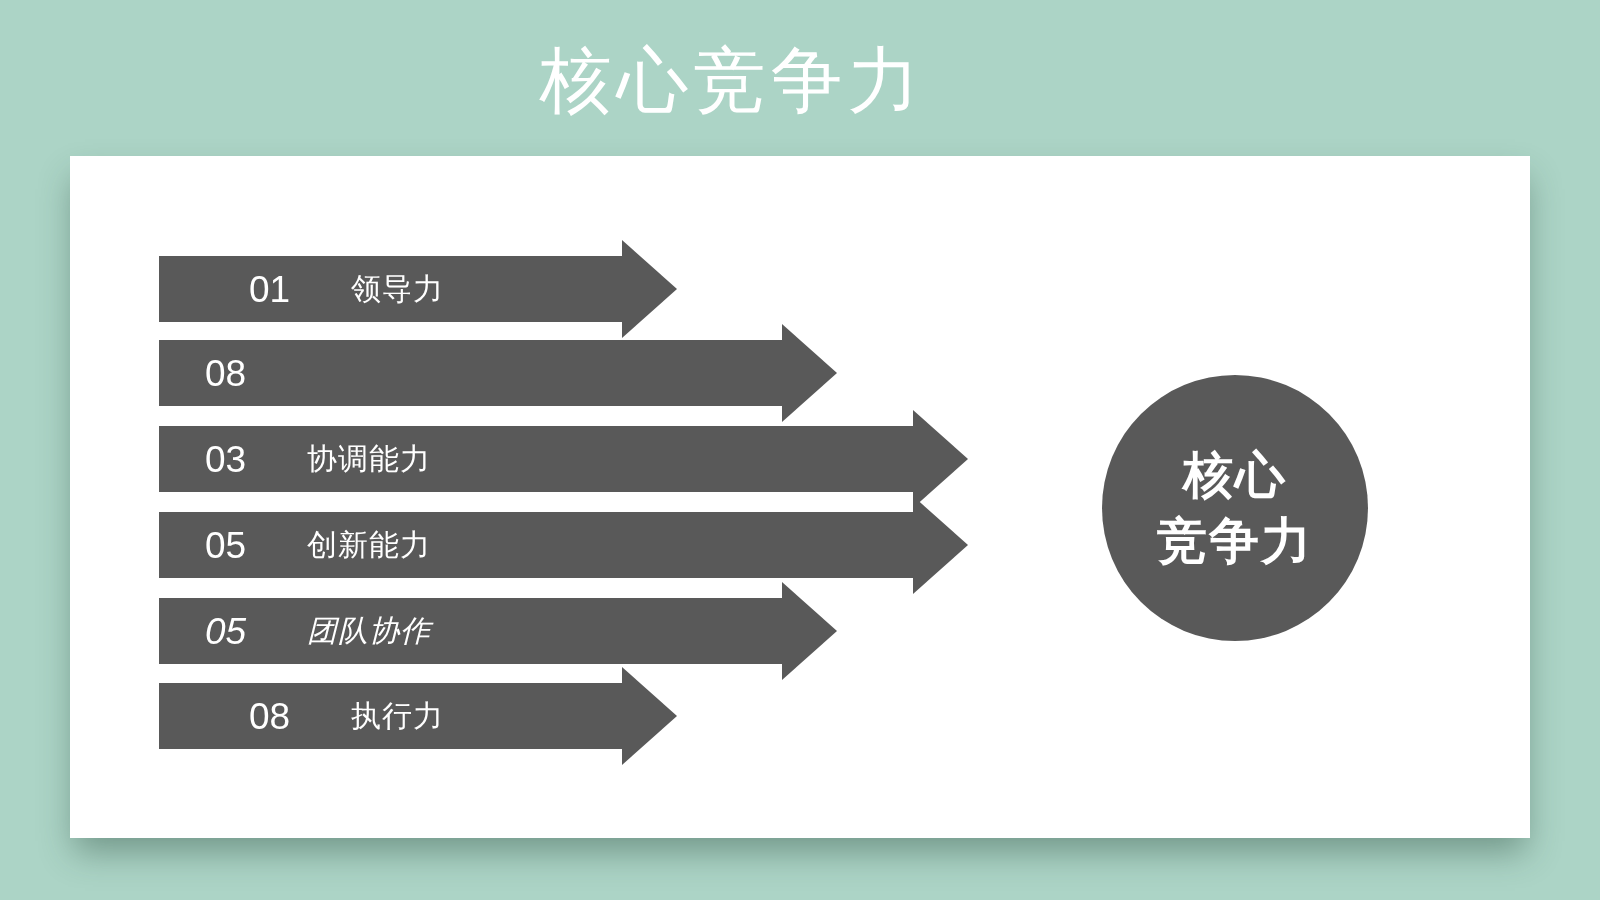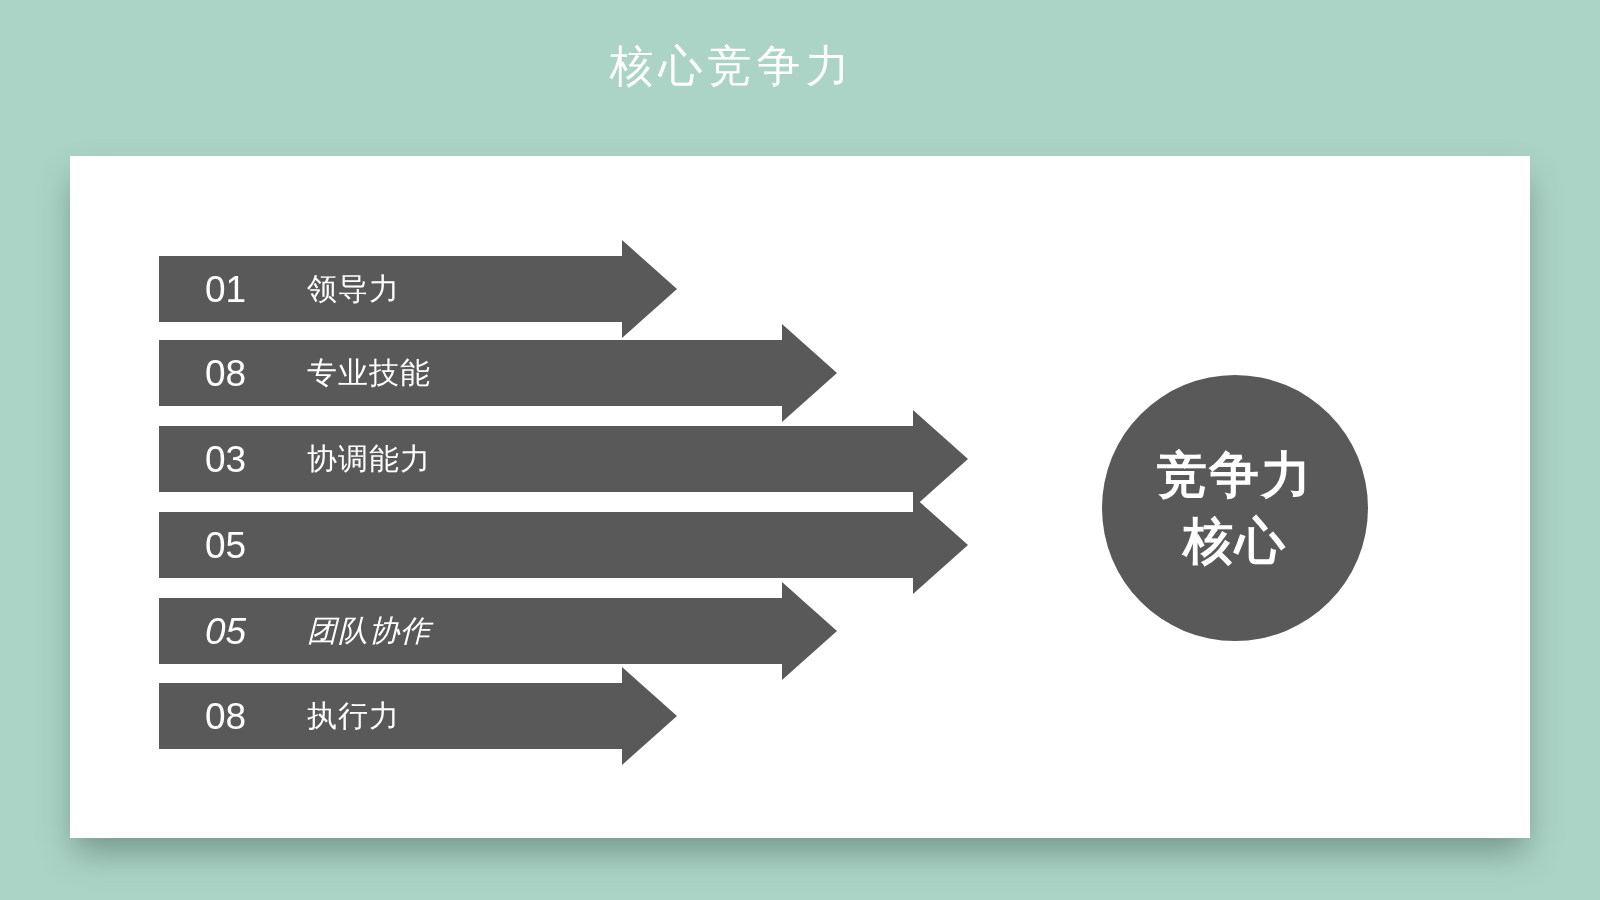--- a/index.html
+++ b/index.html
@@ -14,21 +14,21 @@
     background:var(--bg);
     font-family:"Liberation Sans","DejaVu Sans",sans-serif;
     position:relative;
     overflow:hidden;
   }
   .slide-title{
     position:absolute;
     top:44px;left:0;width:1464px;
     text-align:center;
     color:var(--light);
-    font-size:44px;
+    font-size:72px;
     font-weight:400;
     letter-spacing:5px;
     line-height:1;
   }
   .card{
     position:absolute;
     left:70px;top:156px;
     width:1460px;height:682px;
     background:var(--card);
     box-shadow:0 18px 32px -4px rgba(35,70,55,0.42);
@@ -40,21 +40,21 @@
     display:flex;
     align-items:center;
   }
   .arrow .body{
     height:66px;
     background:var(--gray);
     display:flex;
     align-items:center;
     color:var(--light);
   }
-  .arrow.short  .body{width:463px;}
+  .arrow.short  .body{width:463px;padding-left:44px;}
   .arrow.medium .body{width:623px;}
   .arrow.long   .body{width:754px;}
   .arrow .head{
     width:0;height:0;
     border-top:49px solid transparent;
     border-bottom:49px solid transparent;
     border-left:55px solid var(--gray);
   }
   .arrow .num{
     margin-left:46px;
@@ -103,36 +103,36 @@
     <div class="body">
       <span class="num">01</span>
       <span class="label">领导力</span>
     </div>
     <div class="head"></div>
   </div>
 
   <div class="arrow a2 medium">
     <div class="body">
       <span class="num">08</span>
-      <span class="label">专业技能</span>
     </div>
     <div class="head"></div>
   </div>
 
   <div class="arrow a3 long">
     <div class="body">
       <span class="num">03</span>
       <span class="label">协调能力</span>
     </div>
     <div class="head"></div>
   </div>
 
   <div class="arrow a4 long">
     <div class="body">
       <span class="num">05</span>
+      <span class="label">创新能力</span>
     </div>
     <div class="head"></div>
   </div>
 
   <div class="arrow a5 medium">
     <div class="body">
       <span class="num">05</span>
       <span class="label">团队协作</span>
     </div>
     <div class="head"></div>
@@ -140,17 +140,17 @@
 
   <div class="arrow a6 short">
     <div class="body">
       <span class="num">08</span>
       <span class="label">执行力</span>
     </div>
     <div class="head"></div>
   </div>
 
   <div class="core-circle">
+    <span>核心</span>
     <span>竞争力</span>
-    <span>核心</span>
   </div>
 
 </div>
 
 </body></html>

